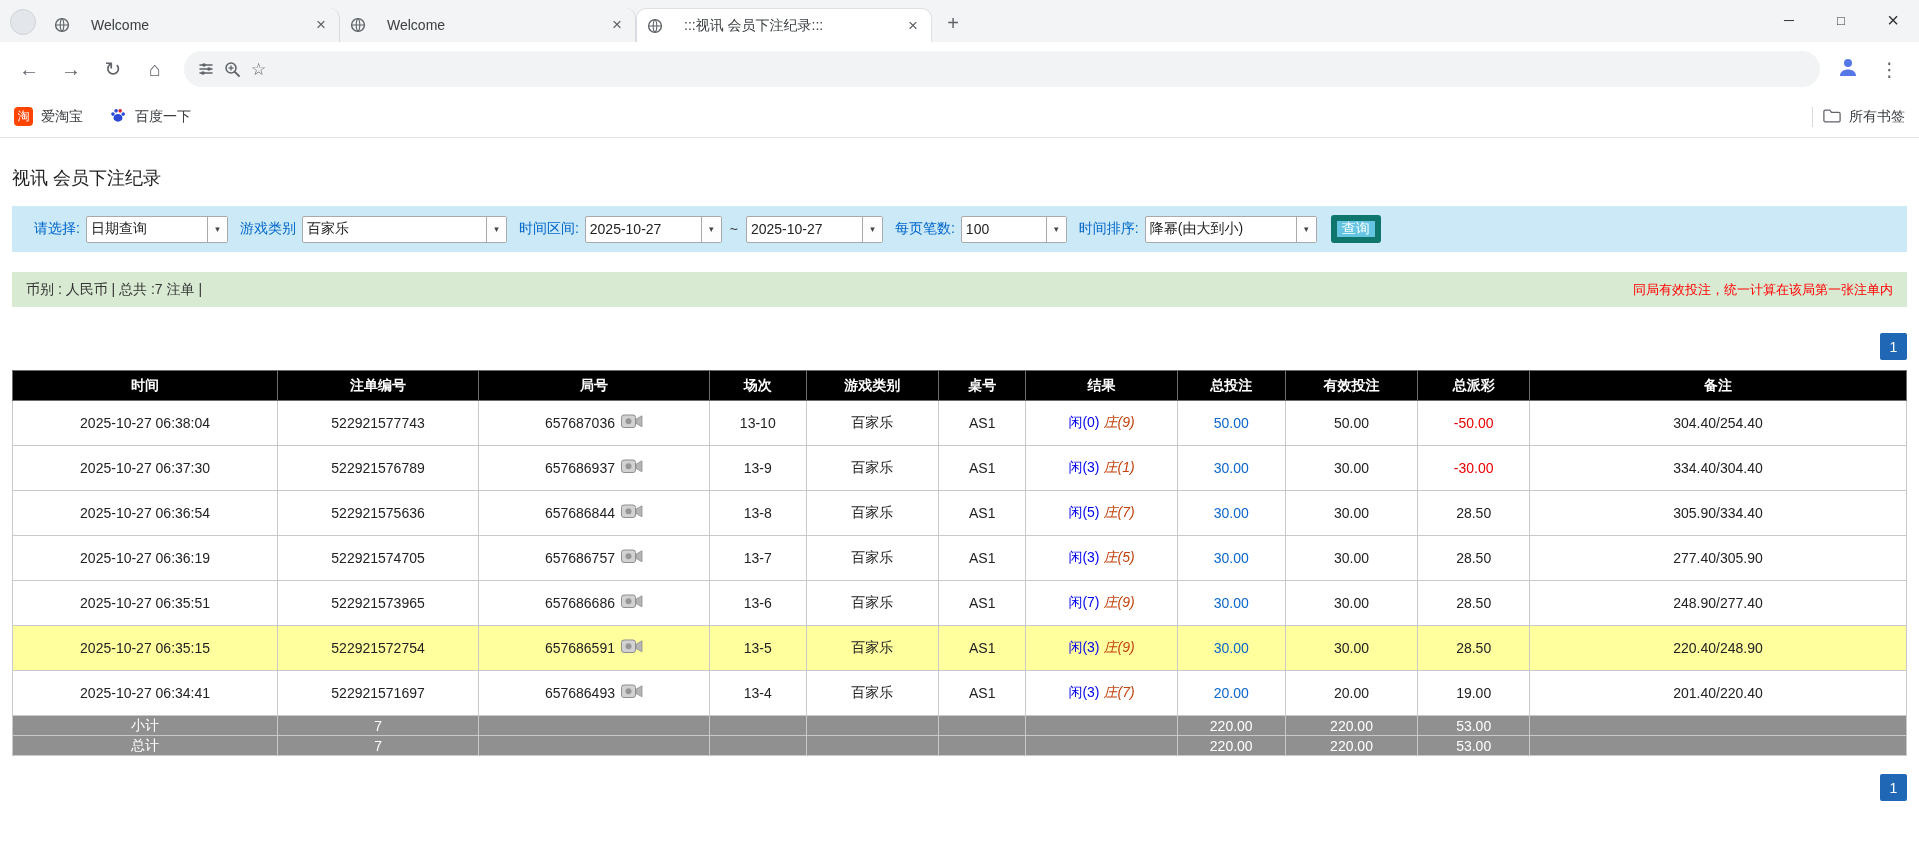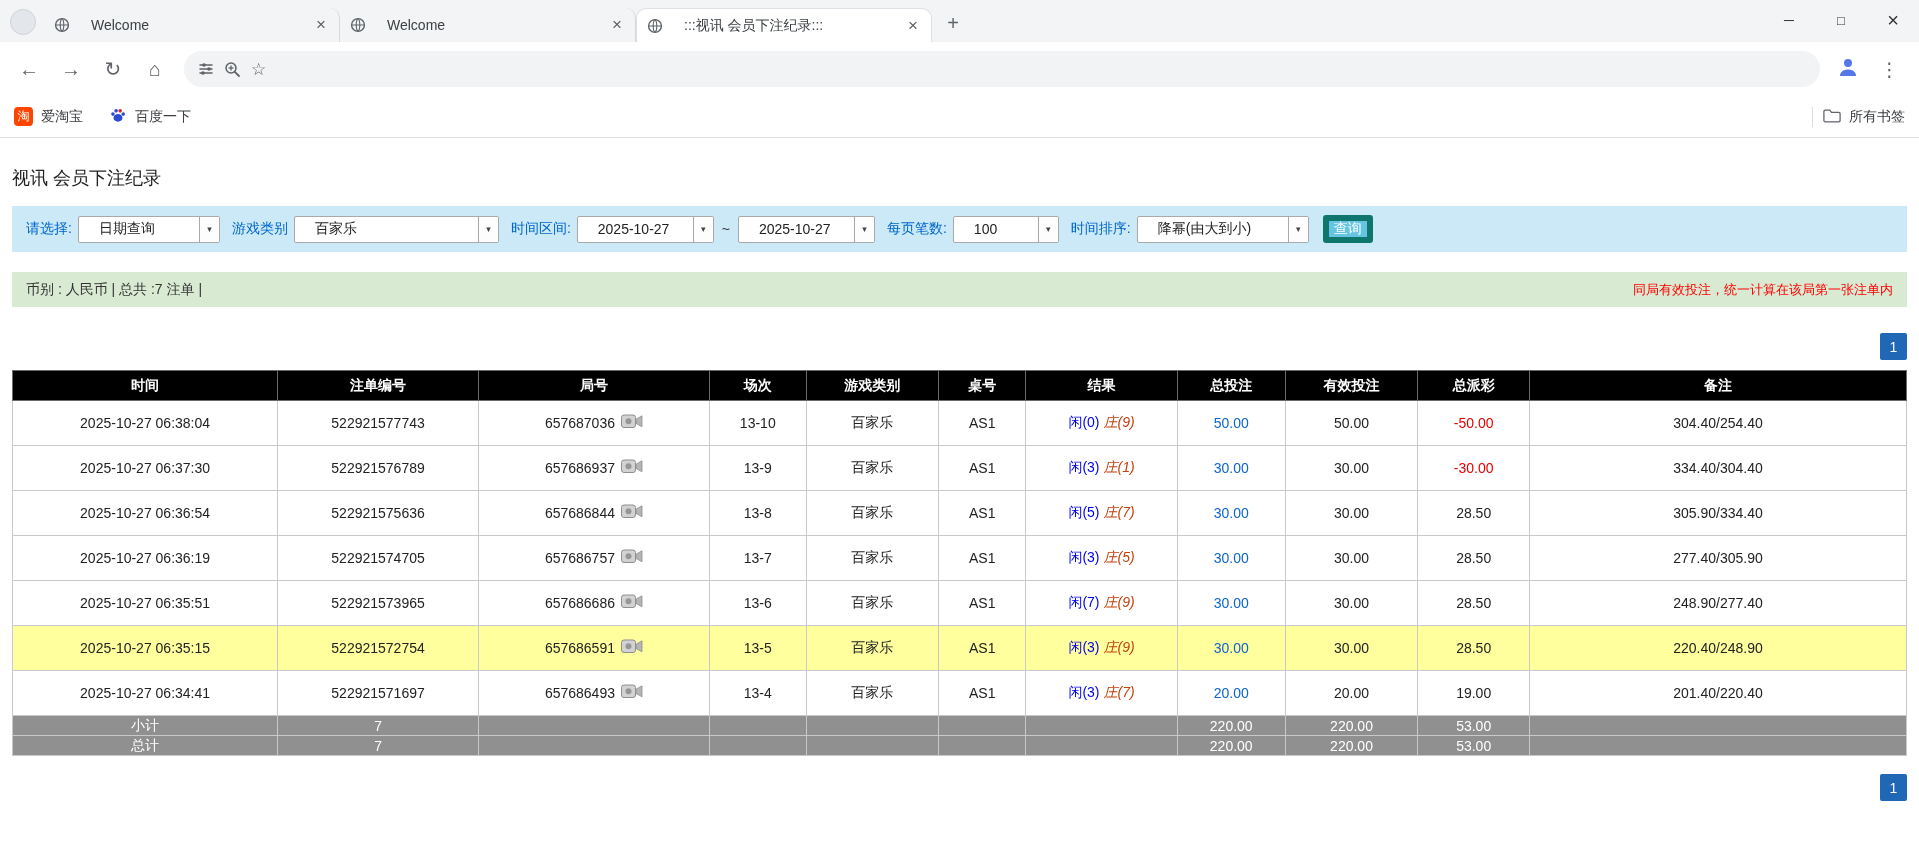--- a/index.html
+++ b/index.html
@@ -35,23 +35,23 @@
   .bm-taobao-ico { width: 19px; height: 19px; background: #ff4400; border-radius: 4px; color: #fff; font-size: 12px; display: flex; align-items: center; justify-content: center; }
   .bm-right { margin-left: auto; display: flex; align-items: center; gap: 10px; }
   .bm-sep { width: 1px; height: 20px; background: #d8dbe0; }
 
   
   .content { padding: 0 12px; }
   .page-title { margin-top: 28px; font-size: 18px; font-weight: 400; color: #222; }
 
   .filter-bar { margin-top: 16px; height: 46px; background: #cbe9f6; display: flex; align-items: center; padding: 0 14px; font-size: 14px; }
   .f-label { color: #0066cc; margin: 0 6px 0 12px; white-space: nowrap; }
-  .f-label.first { margin-left: 0; }
+  .f-label.first { margin-left: 8px; }
   .sel { display: inline-flex; align-items: stretch; background: #fff; border: 1px solid #a9a9a9; height: 27px; border-radius: 2px; flex: none; }
-  .sel .sel-text { display: flex; align-items: center; padding: 0 20px; flex: 1; white-space: nowrap; overflow: hidden; color: #222; }
+  .sel .sel-text { display: flex; align-items: center; padding: 0 4px; flex: 1; white-space: nowrap; overflow: hidden; color: #222; }
   .sel .sel-arrow { width: 20px; border-left: 1px solid #a9a9a9; display: flex; align-items: center; justify-content: center; font-size: 9px; color: #444; background: #fdfdfd; }
   .w-datequery { width: 142px; } .w-game { width: 205px; } .w-date { width: 137px; }
   .w-size { width: 106px; } .w-sort { width: 172px; }
   .tilde { margin: 0 8px; color: #333; }
   .search-btn { margin-left: 14px; width: 50px; height: 28px; background: #66c4e3; border: 6px solid #0f766e; border-radius: 3px; color: #fff; font-size: 14px; display: flex; align-items: center; justify-content: center; }
 
   .summary-bar { margin-top: 20px; height: 35px; background: #d9ead3; display: flex; align-items: center; justify-content: space-between; padding: 0 14px; font-size: 14px; color: #333; }
   .summary-bar .warn { color: #f00; font-size: 13px; }
 
   .pager { display: flex; justify-content: flex-end; }

